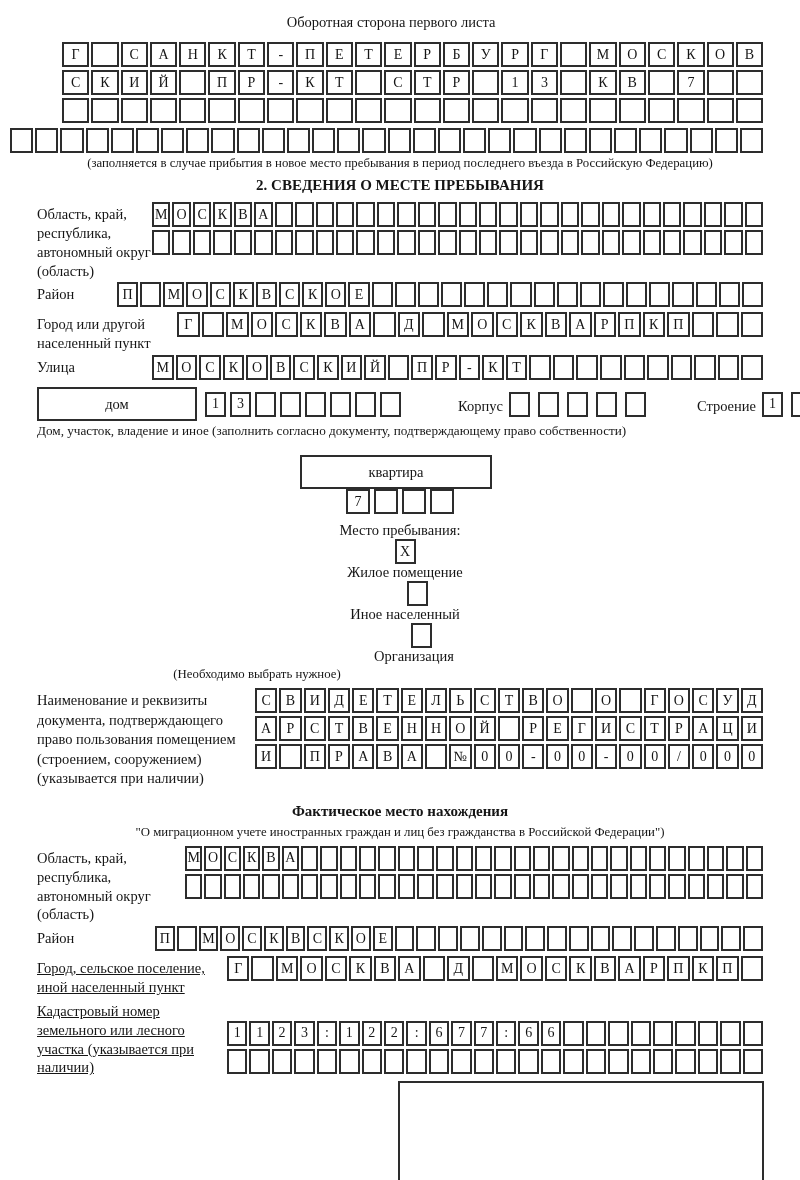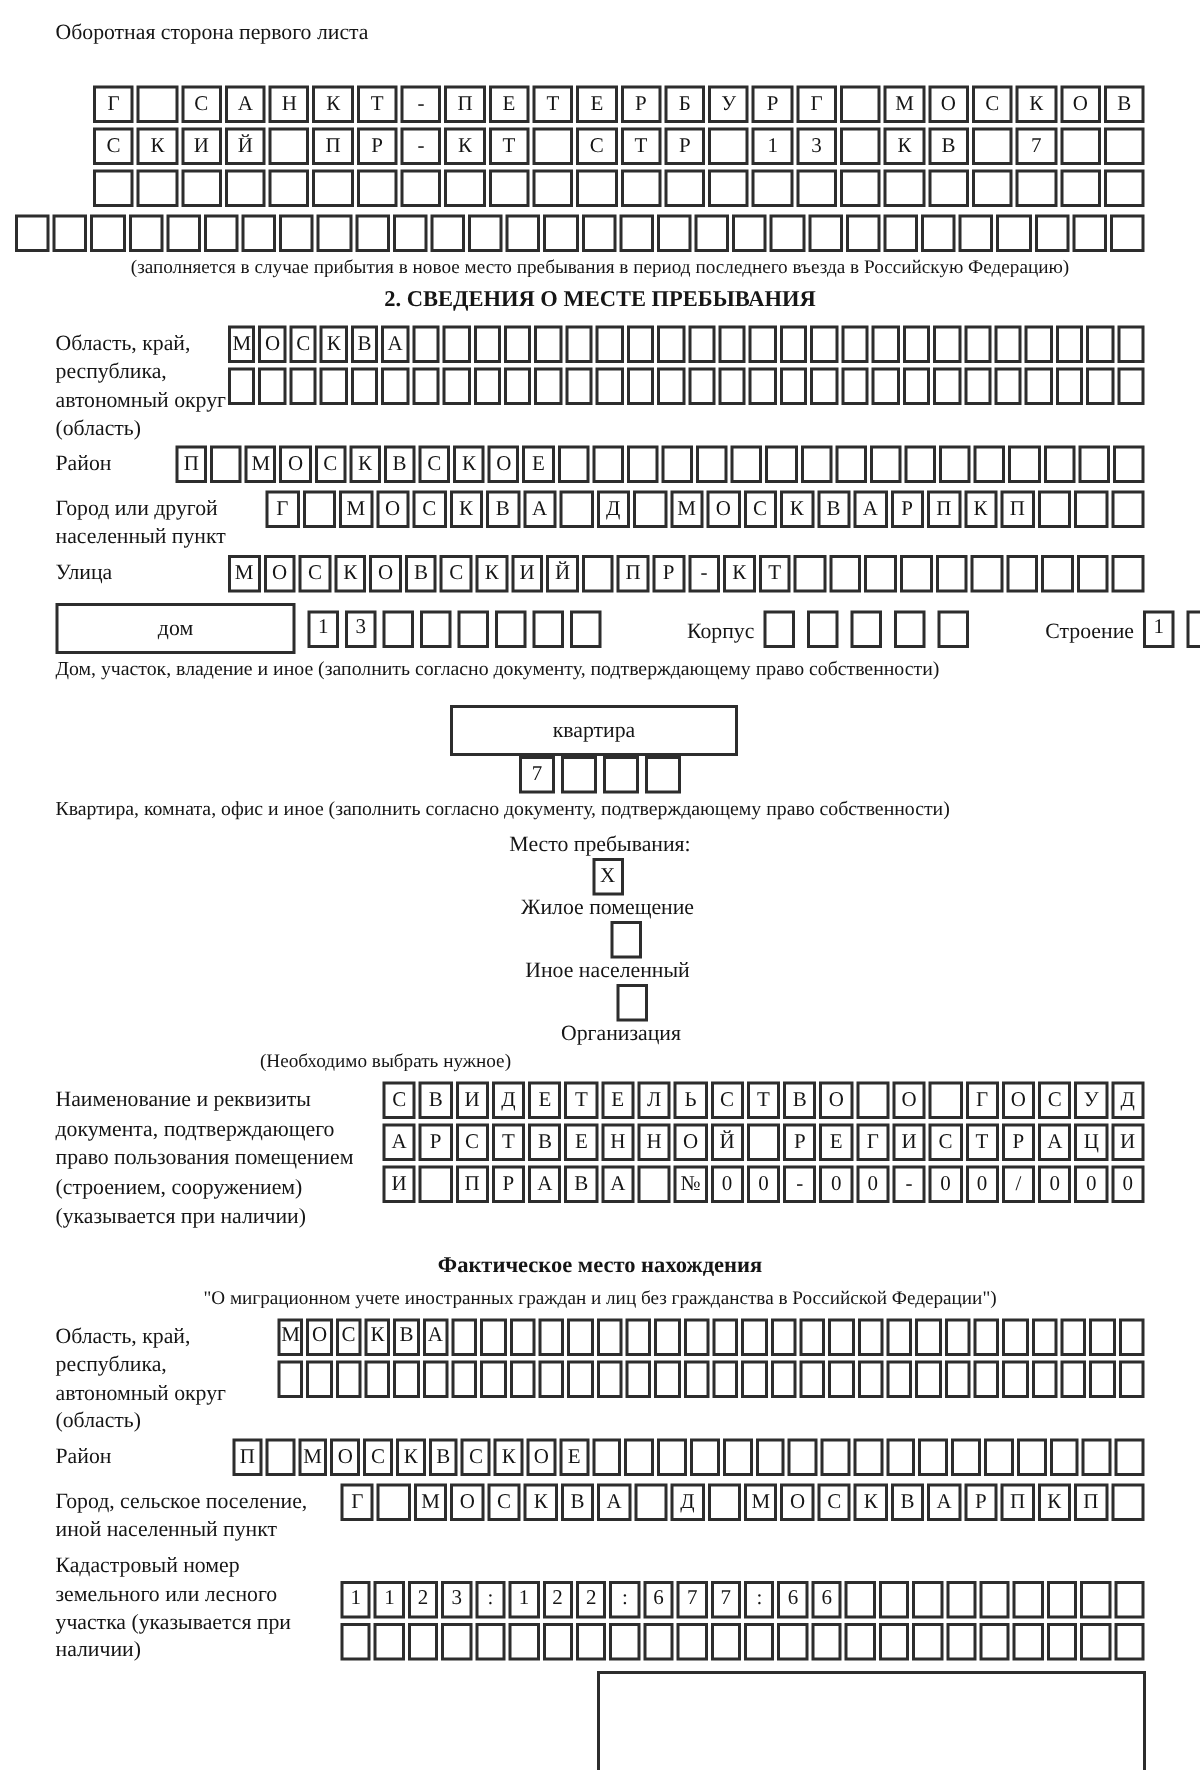--- a/index.html
+++ b/index.html
@@ -5,40 +5,40 @@
   * { margin:0; padding:0; box-sizing:border-box; }
   html,body { background:#ffffff; }
   body {
     width:800px; min-height:1180px;
     font-family:"Liberation Serif", serif;
     color:#151515;
     position:relative;
   }
   .page { padding:14px 37px 20px 37px; }
 
-  .header-note { text-align:left; font-size:14.5px; padding-right:18px; margin-bottom:26px; }
+  .header-note { text-align:center; font-size:14.5px; padding-right:18px; margin-bottom:11px; }
 
   .frow { display:flex; align-items:flex-start; margin-bottom:2px; }
   .flabel { font-size:14.5px; line-height:1.3; padding-top:3px; flex:0 0 auto; }
   .cellcol { flex:1; min-width:0; }
 
   .cellrow { display:flex; gap:2px; margin-bottom:3px; }
   .cell {
     flex:1 1 0; min-width:0; height:25px;
     border:2px solid #2d2d2d;
     display:flex; align-items:center; justify-content:center;
     font-size:14px; line-height:1; background:#fff;
   }
   .cells-fixed { display:flex; gap:4px; }
   .cells-fixed .cell { flex:0 0 auto; width:21px; }
   .cells-apt .cell { flex:0 0 auto; width:24px; }
 
   .w140 { width:140px; } .w115 { width:115px; } .w80 { width:80px; }
   .w140c { width:140px; }
-  .w148 { width:148px; } .w118 { width:118px; } .w190 { width:190px; }
+  .w148 { width:148px; } .w118 { width:118px; } .w190 { width:190px;text-decoration:underline; }
 
   .fullrow { margin-left:-27px; margin-top:1px; }
 
   .note-center { text-align:center; font-size:12.8px; margin:3px 0 6px 0; }
   .note-left { font-size:13.2px; margin:2px 0 6px 0; }
   .sec-title { text-align:center; font-weight:bold; font-size:15px; margin:6px 0 8px 0; }
 
   .labelbox {
     border:2px solid #2d2d2d; height:34px;
     display:flex; align-items:center; justify-content:center;
@@ -400,21 +400,20 @@
 
   <div class="frow" style="align-items:center; margin-top:16px;flex-direction:column;">
     <div class="labelbox aptbox">квартира</div>
     <div class="cells-fixed cells-apt">
         <span class="cell">7</span>
         <span class="cell"></span>
         <span class="cell"></span>
         <span class="cell"></span>
       </div>
   </div>
-  <div class="note-left">Квартира, комната, офис и иное (заполнить согласно документу, подтверждающему право собственности)</div>
 
   <div class="stay-row">
     <span>Место пребывания:</span>
     <span class="checkbox" style="margin-left:10px;">X</span>
     <span class="opt-label">Жилое помещение</span>
     <span class="checkbox sp" style="margin-left:34px;"></span>
     <span class="opt-label">Иное населенный</span>
     <span class="checkbox sp" style="margin-left:42px;"></span>
     <span class="opt-label" style="padding-left:28px;">Организация</span>
   </div>

